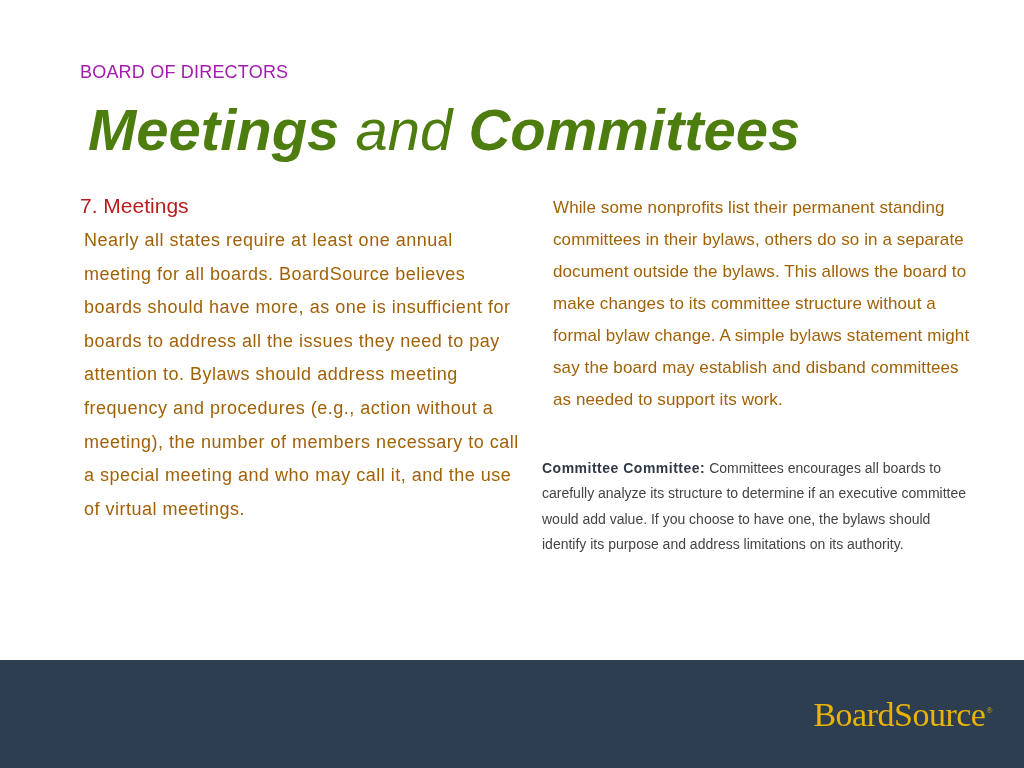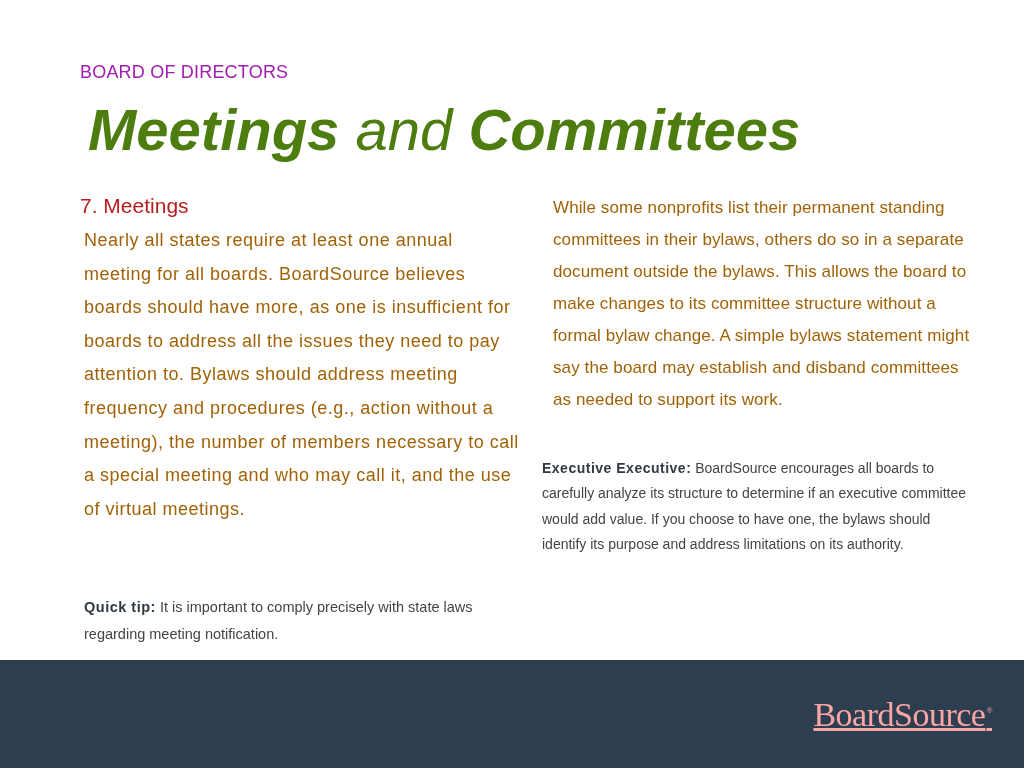--- a/index.html
+++ b/index.html
@@ -11,41 +11,38 @@
   .col-left { position:absolute; left:80px; top:194px; width:440px; }
   .col-right { position:absolute; left:536px; top:192px; width:440px; }
   .heading { font-size:21px; color:#b91c1c; margin:0 0 6px 0; }
   .body-text { font-size:18px; color:#a16207; line-height:33.6px; letter-spacing:0.5px; margin:0 0 0 4px; }
   .col-right .body-text { font-size:17px; line-height:32px; letter-spacing:0.1px; margin-left:17px; }
   .note { font-size:14.5px; color:#444; line-height:27px; margin-left:4px; }
   .note b { color:#2f3a45; letter-spacing:0.5px; }
   .col-left .note { position:absolute; top:400px; }
   .col-right .note { margin-top:40px; font-size:14px; line-height:25.3px; margin-left:6px; }
   .footer { position:absolute; left:0; top:660px; width:1024px; height:108px; background:#2d3e50; }
-  .logo { position:absolute; right:32px; top:36px; font-family:"Liberation Serif", serif; font-size:34px; color:#fca5a5; letter-spacing:-0.5px;text-decoration:underline; }
+  .logo { position:absolute; right:32px; top:36px; font-family:"Liberation Serif", serif; font-size:34px; color:#eab308; letter-spacing:-0.5px; }
   .logo sup { font-size:8px; vertical-align:top; position:relative; top:10px; margin-left:1px; }
 </style>
 </head>
 <body>
 
 <div class="kicker">BOARD OF DIRECTORS</div>
 <div class="title">
   <b>Meetings</b><span class="light"> and </span><b>Committees</b>
 </div>
 
 <div class="col-left">
   <div class="heading">7. Meetings</div>
   <p class="body-text">Nearly all states require at least one annual meeting for all boards. BoardSource believes boards should have more, as one is insufficient for boards to address all the issues they need to pay attention to. Bylaws should address meeting frequency and procedures (e.g., action without a meeting), the number of members necessary to call a special meeting and who may call it, and the use of virtual meetings.</p>
-  <div class="note">
-    <b>Quick tip:</b><span> It is important to comply precisely with state laws regarding meeting notification.</span>
-  </div>
 </div>
 
 <div class="col-right">
   <p class="body-text">While some nonprofits list their permanent standing committees in their bylaws, others do so in a separate document outside the bylaws. This allows the board to make changes to its committee structure without a formal bylaw change. A simple bylaws statement might say the board may establish and disband committees as needed to support its work.</p>
   <div class="note">
-    <b>Executive Executive:</b><span> BoardSource encourages all boards to carefully analyze its structure to determine if an executive committee would add value.  If you choose to have one, the bylaws should identify its purpose and address limitations on its authority.</span>
+    <b>Committee Committee:</b><span> Committees encourages all boards to carefully analyze its structure to determine if an executive committee would add value.  If you choose to have one, the bylaws should identify its purpose and address limitations on its authority.</span>
   </div>
 </div>
 
 <div class="footer">
   <div class="logo"><span>BoardSource</span><sup>®</sup></div>
 </div>
 
 </body></html>

